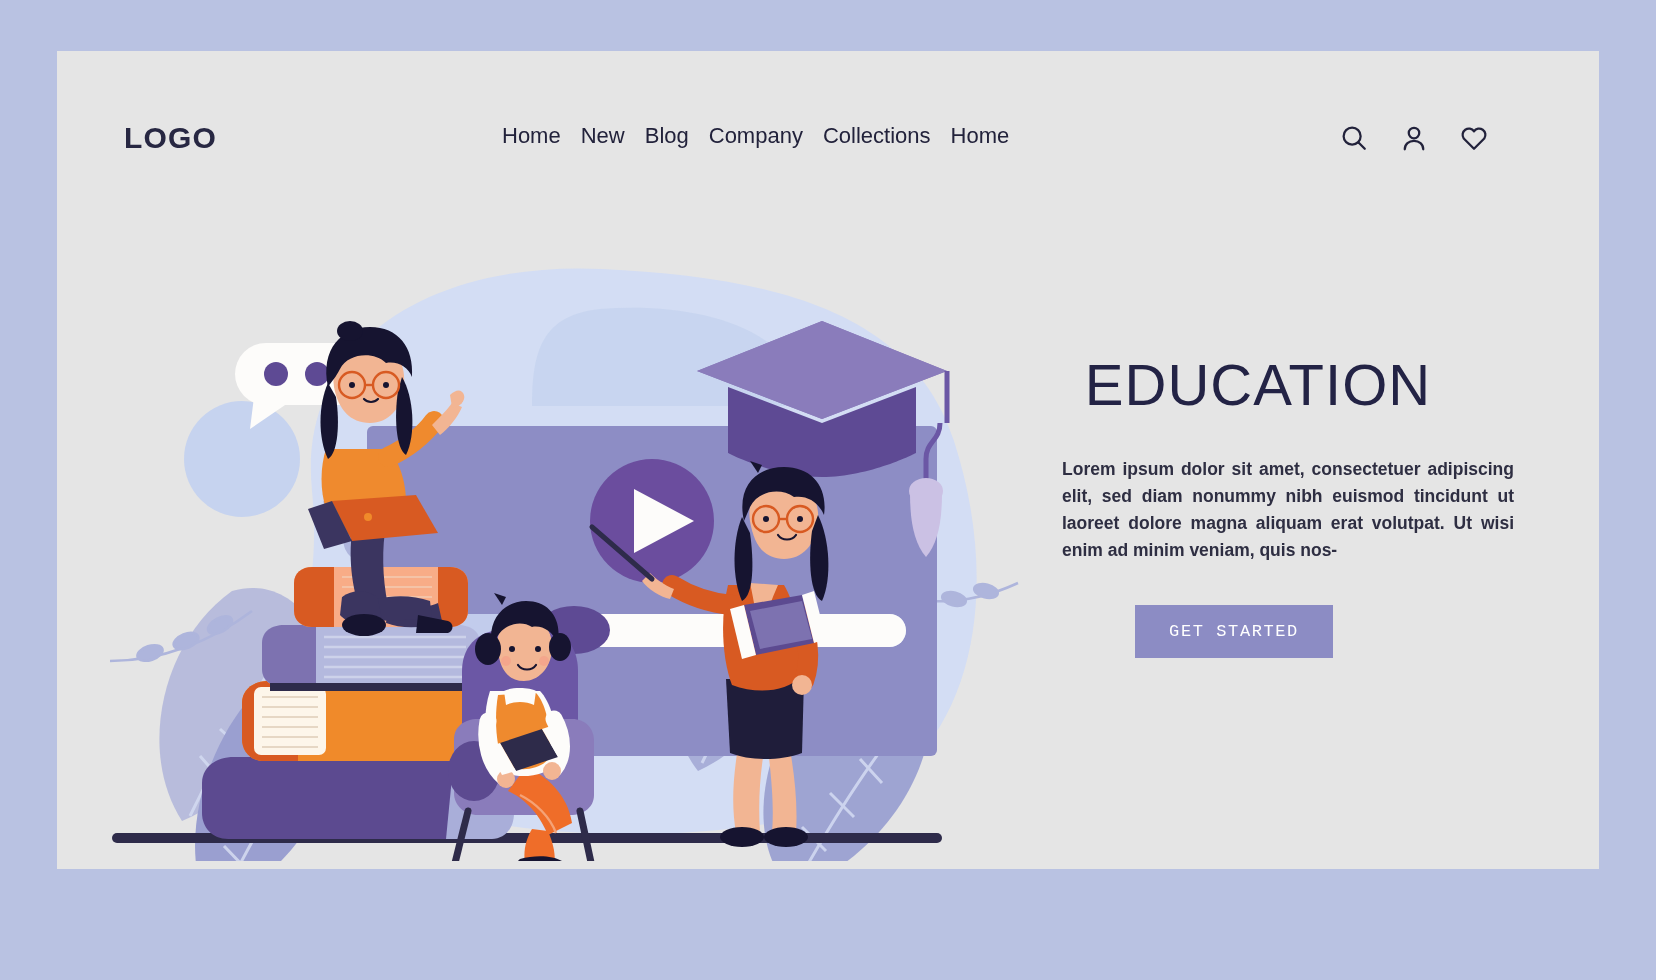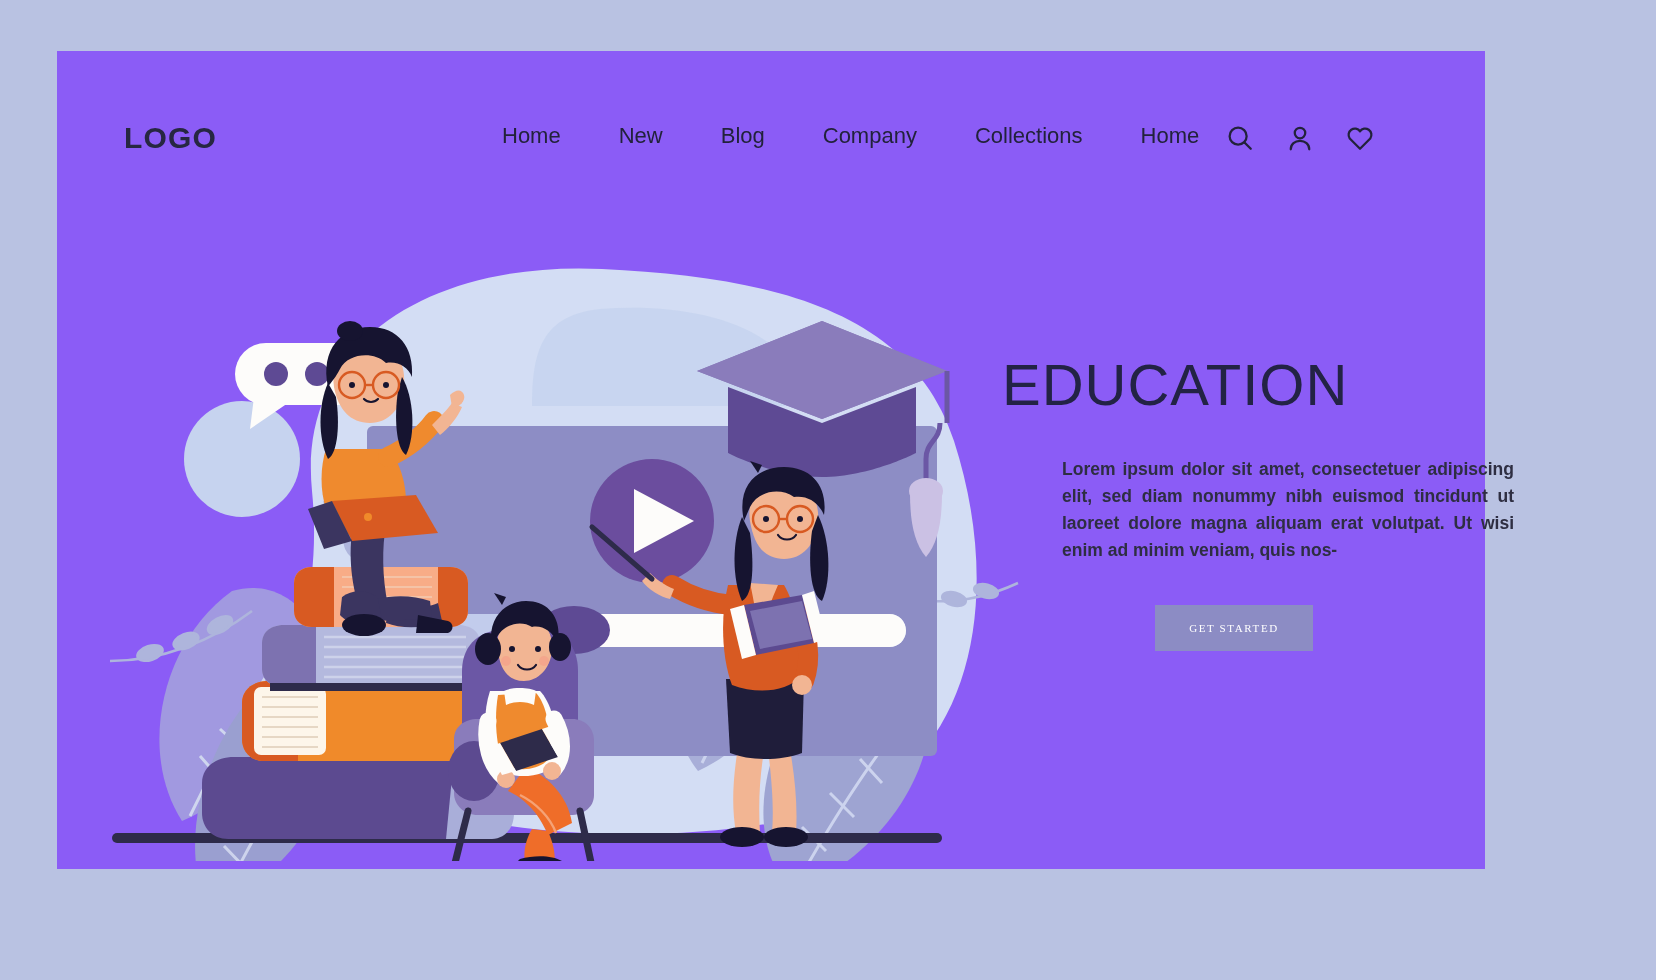--- a/index.html
+++ b/index.html
@@ -11,23 +11,23 @@
     height: 980px;
     background: #b9c2e2;
     font-family: "Liberation Sans", sans-serif;
     overflow: hidden;
   }
 
   .page-frame {
     position: absolute;
     left: 57px;
     top: 51px;
-    width: 1428px;
+    width: 1542px;
     height: 818px;
-    background: #8b5cf6;
+    background: #e5e5e5;
   }
 
   
   .site-header {
     position: absolute;
     left: 0;
     top: 0;
     width: 100%;
     height: 170px;
   }
@@ -38,21 +38,21 @@
     font-size: 30px;
     font-weight: bold;
     letter-spacing: 1.2px;
     color: #272742;
   }
   .nav {
     position: absolute;
     left: 445px;
     top: 72px;
     display: flex;
-    gap: 58px;
+    gap: 20px;
     align-items: flex-start;
   }
   .nav-item {
     font-size: 22px;
     color: #22223b;
     cursor: pointer;
     white-space: nowrap;
   }
   .header-icons {
     position: absolute;
@@ -86,21 +86,21 @@
     top: 305px;
     width: 530px;
   }
   .hero-title {
     font-size: 58px;
     font-weight: 400;
     color: #232345;
     letter-spacing: 1px;
     margin: 0 0 42px 0;
     line-height: 1;
-    text-align: left;
+    text-align: center;
     padding-right: 18px;
   }
   .hero-paragraph {
     margin: 0;
     font-size: 17.5px;
     line-height: 1.55;
     color: #2e2e42;
     text-align: justify;
     padding-left: 60px;
     padding-right: 18px;
@@ -110,23 +110,23 @@
     margin-top: 40px;
     text-align: center;
     padding-right: 66px;
   }
   .cta-button {
     display: inline-block;
     background: #8c8cc4;
     color: #ffffff;
     border: none;
     padding: 17px 34px;
-    font-size: 11px;
+    font-size: 17px;
     letter-spacing: 1.6px;
-    font-family: Liberation Serif, serif;
+    font-family: Liberation Mono, monospace;
     cursor: pointer;
   }
 </style>
 </head>
 <body style="background: rgb(185, 194, 226);">
 
 <div class="page-frame">
 
   <header class="site-header">
 

